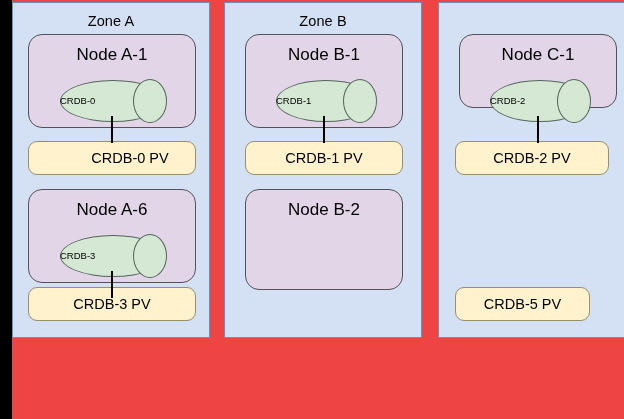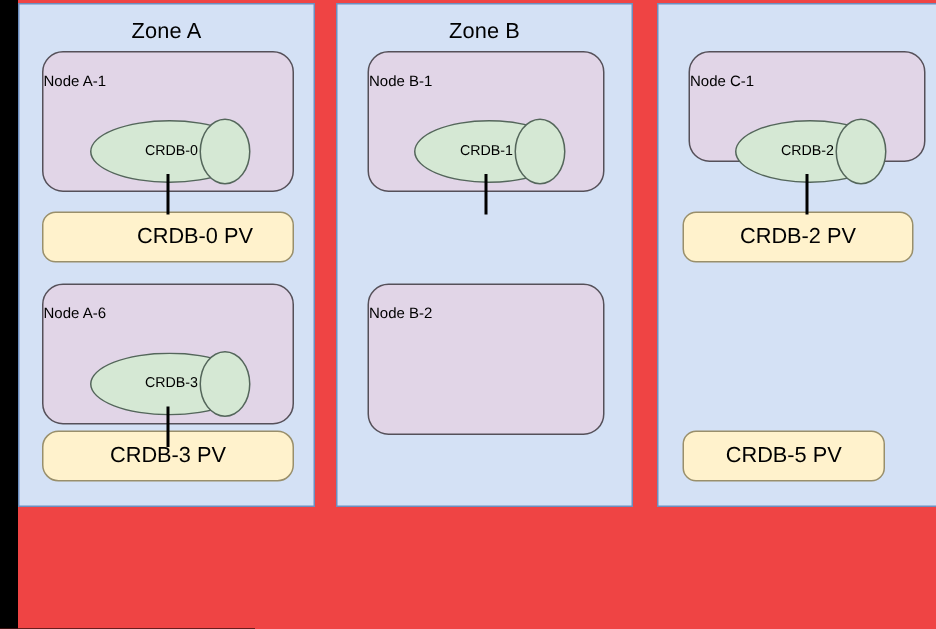--- a/index.html
+++ b/index.html
@@ -54,21 +54,22 @@
     background: #e1d5e7;
     border: 1px solid #555059;
     border-radius: 14px;
     box-sizing: border-box;
   }
   .node-label {
     position: absolute;
     top: 11px;
     left: 0;
     right: 0;
-    font-size: 10px;
+    text-align: center;
+    font-size: 17px;
     line-height: 18px;
     color: #000000;
   }
 
   
   .cyl {
     position: absolute;
     box-sizing: border-box;
   }
   .cyl .body {
@@ -92,21 +93,21 @@
     border: 1px solid #54665b;
     border-radius: 50%;
     box-sizing: border-box;
   }
   .cyl .cyl-label {
     position: absolute;
     left: 0;
     right: 34px;
     top: 50%;
     transform: translateY(-50%);
-    text-align: right;
+    text-align: left;
     font-size: 9.5px;
     line-height: 12px;
     color: #000000;
     z-index: 3;
   }
 
   
   .connector {
     position: absolute;
     width: 1.6px;
@@ -156,38 +157,41 @@
     <div class="node" style="left:15px; top:186px; width:168px; height:94px;">
       <div class="node-label">Node A-6</div>
       <div class="cyl" style="left:31px; top:45px; width:106px; height:42px;">
         <div class="body"></div>
         <div class="cap"></div>
         <div class="cyl-label">CRDB-3</div>
       </div>
     </div>
     <div class="connector" style="left:98px; top:268px; height:27px;"></div>
 
-    <div class="pv" style="left:15px; top:284px; width:168px; height:34px;border-radius:11px;">
+    <div class="pv" style="left:15px; top:284px; width:168px; height:34px;">
       <span class="pv-label">CRDB-3 PV</span>
     </div>
   </div>
 
   <div class="zone zone-b">
     <div class="zone-title">Zone B</div>
 
     <div class="node" style="left:20px; top:31px; width:158px; height:94px;padding-left:18px;">
       <div class="node-label">Node B-1</div>
       <div class="cyl" style="left:30px; top:45px; width:100px; height:42px;">
         <div class="body"></div>
         <div class="cap"></div>
         <div class="cyl-label">CRDB-1</div>
       </div>
     </div>
     <div class="connector" style="left:98px; top:113px; height:27px;"></div>
 
+    <div class="pv" style="left:20px; top:138px; width:158px; height:34px;">
+      <span class="pv-label">CRDB-1 PV</span>
+    </div>
 
     <div class="node" style="left:20px; top:186px; width:158px; height:101px;">
       <div class="node-label">Node B-2</div>
     </div>
 
   </div>
 
   <div class="zone zone-c">
 
     <div class="node" style="left:20px; top:31px; width:158px; height:74px;">

